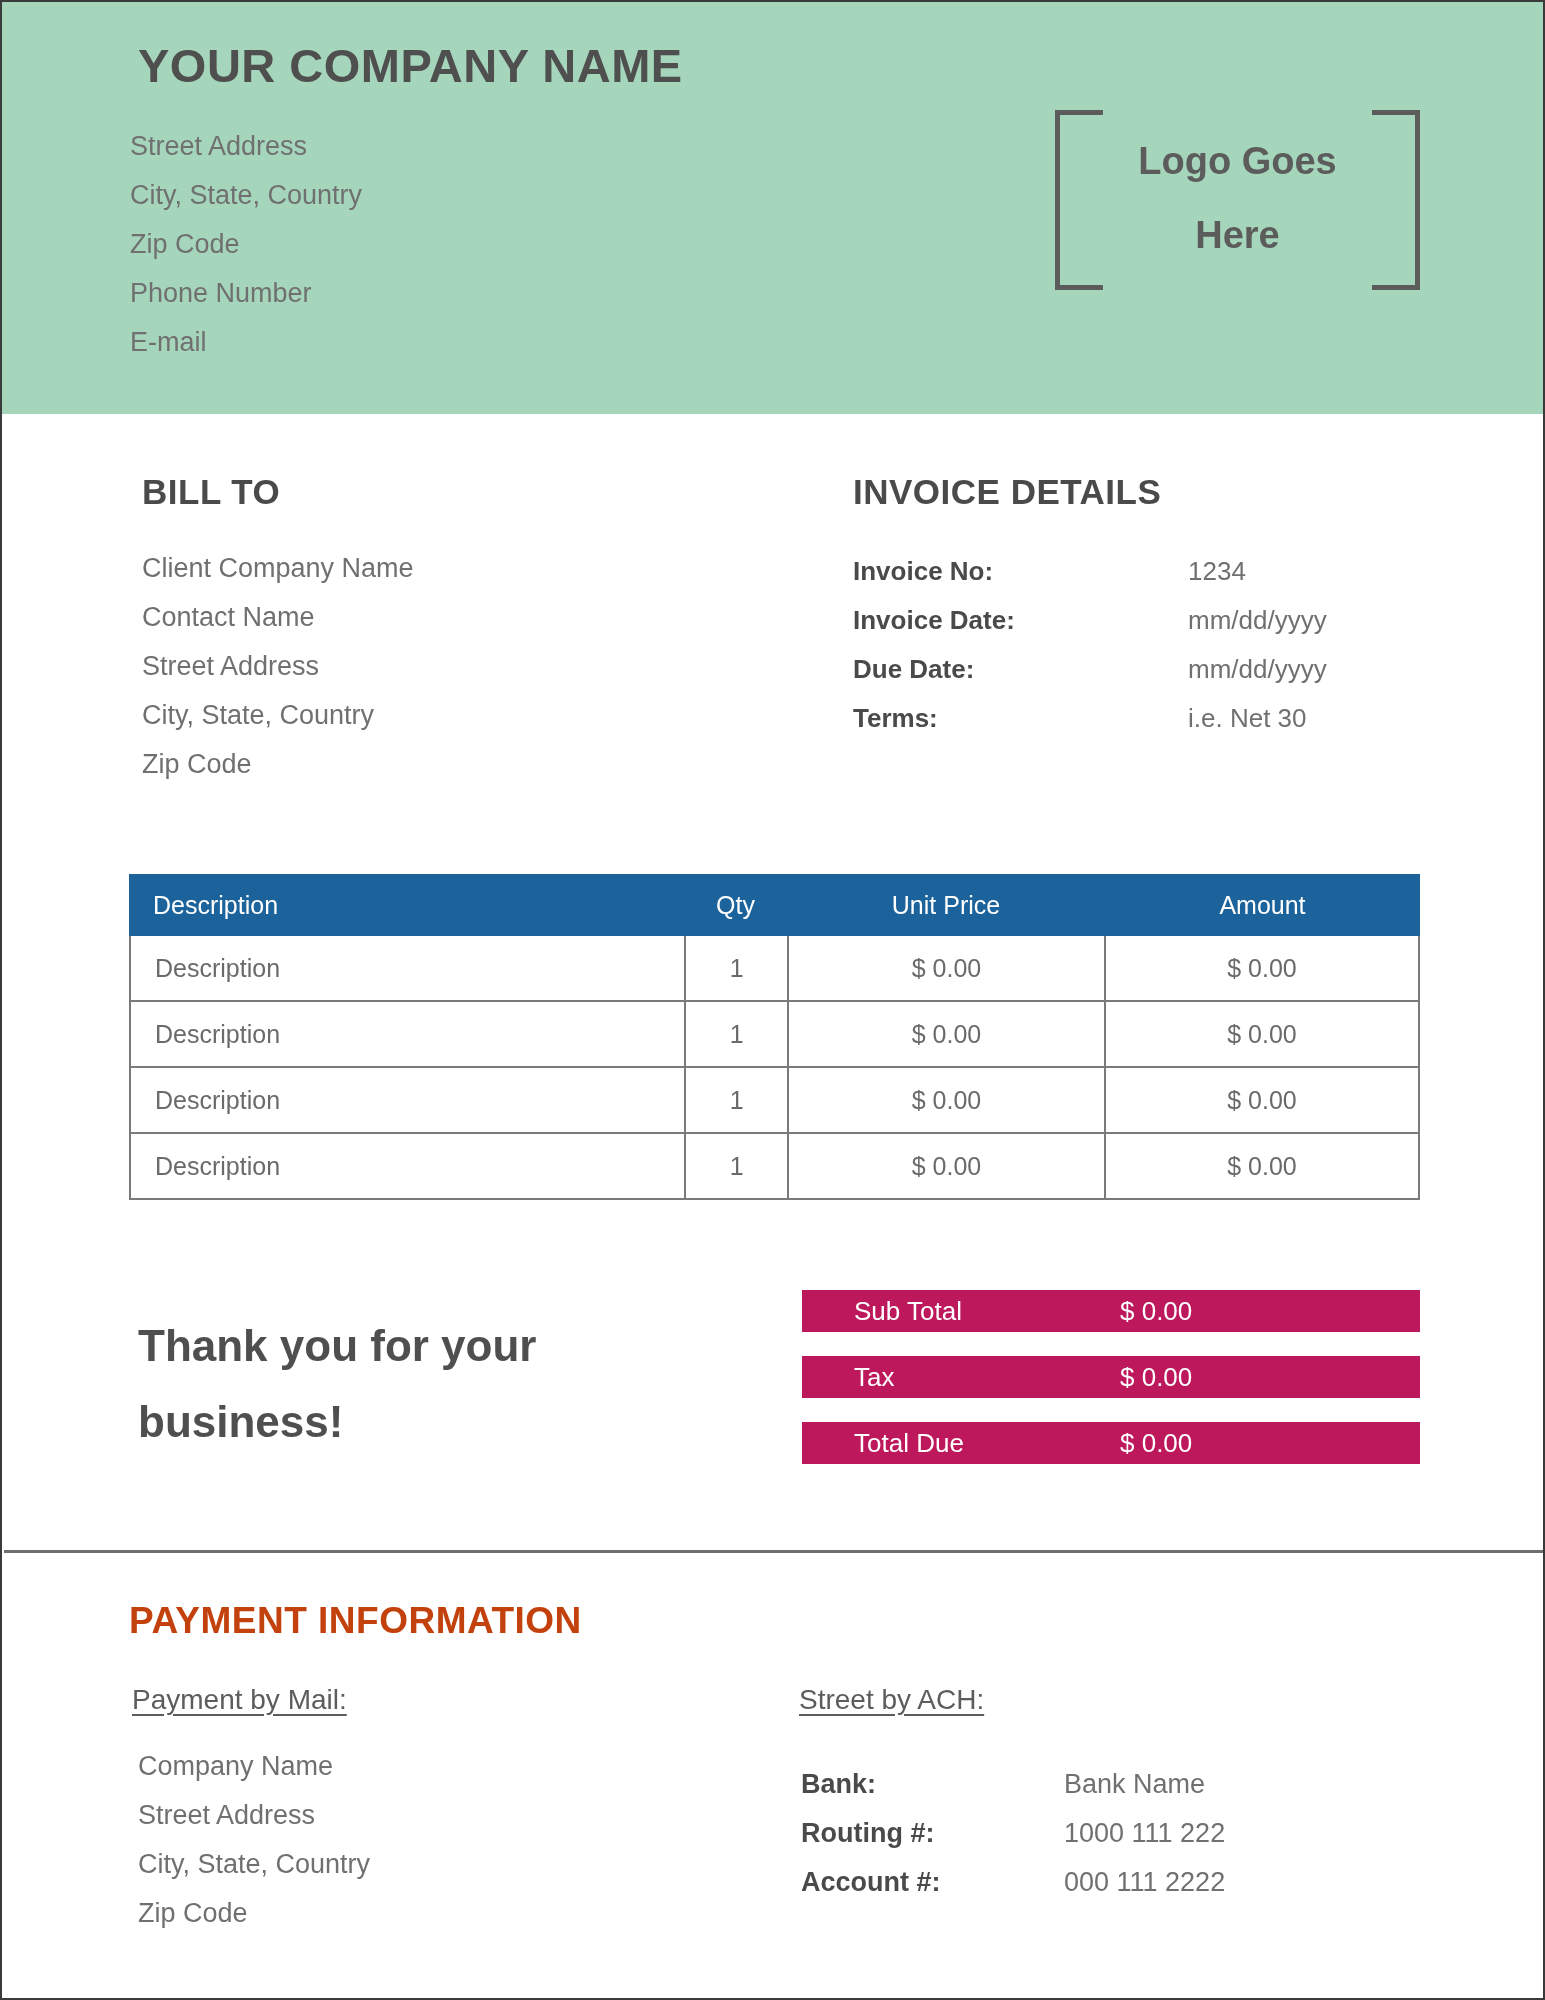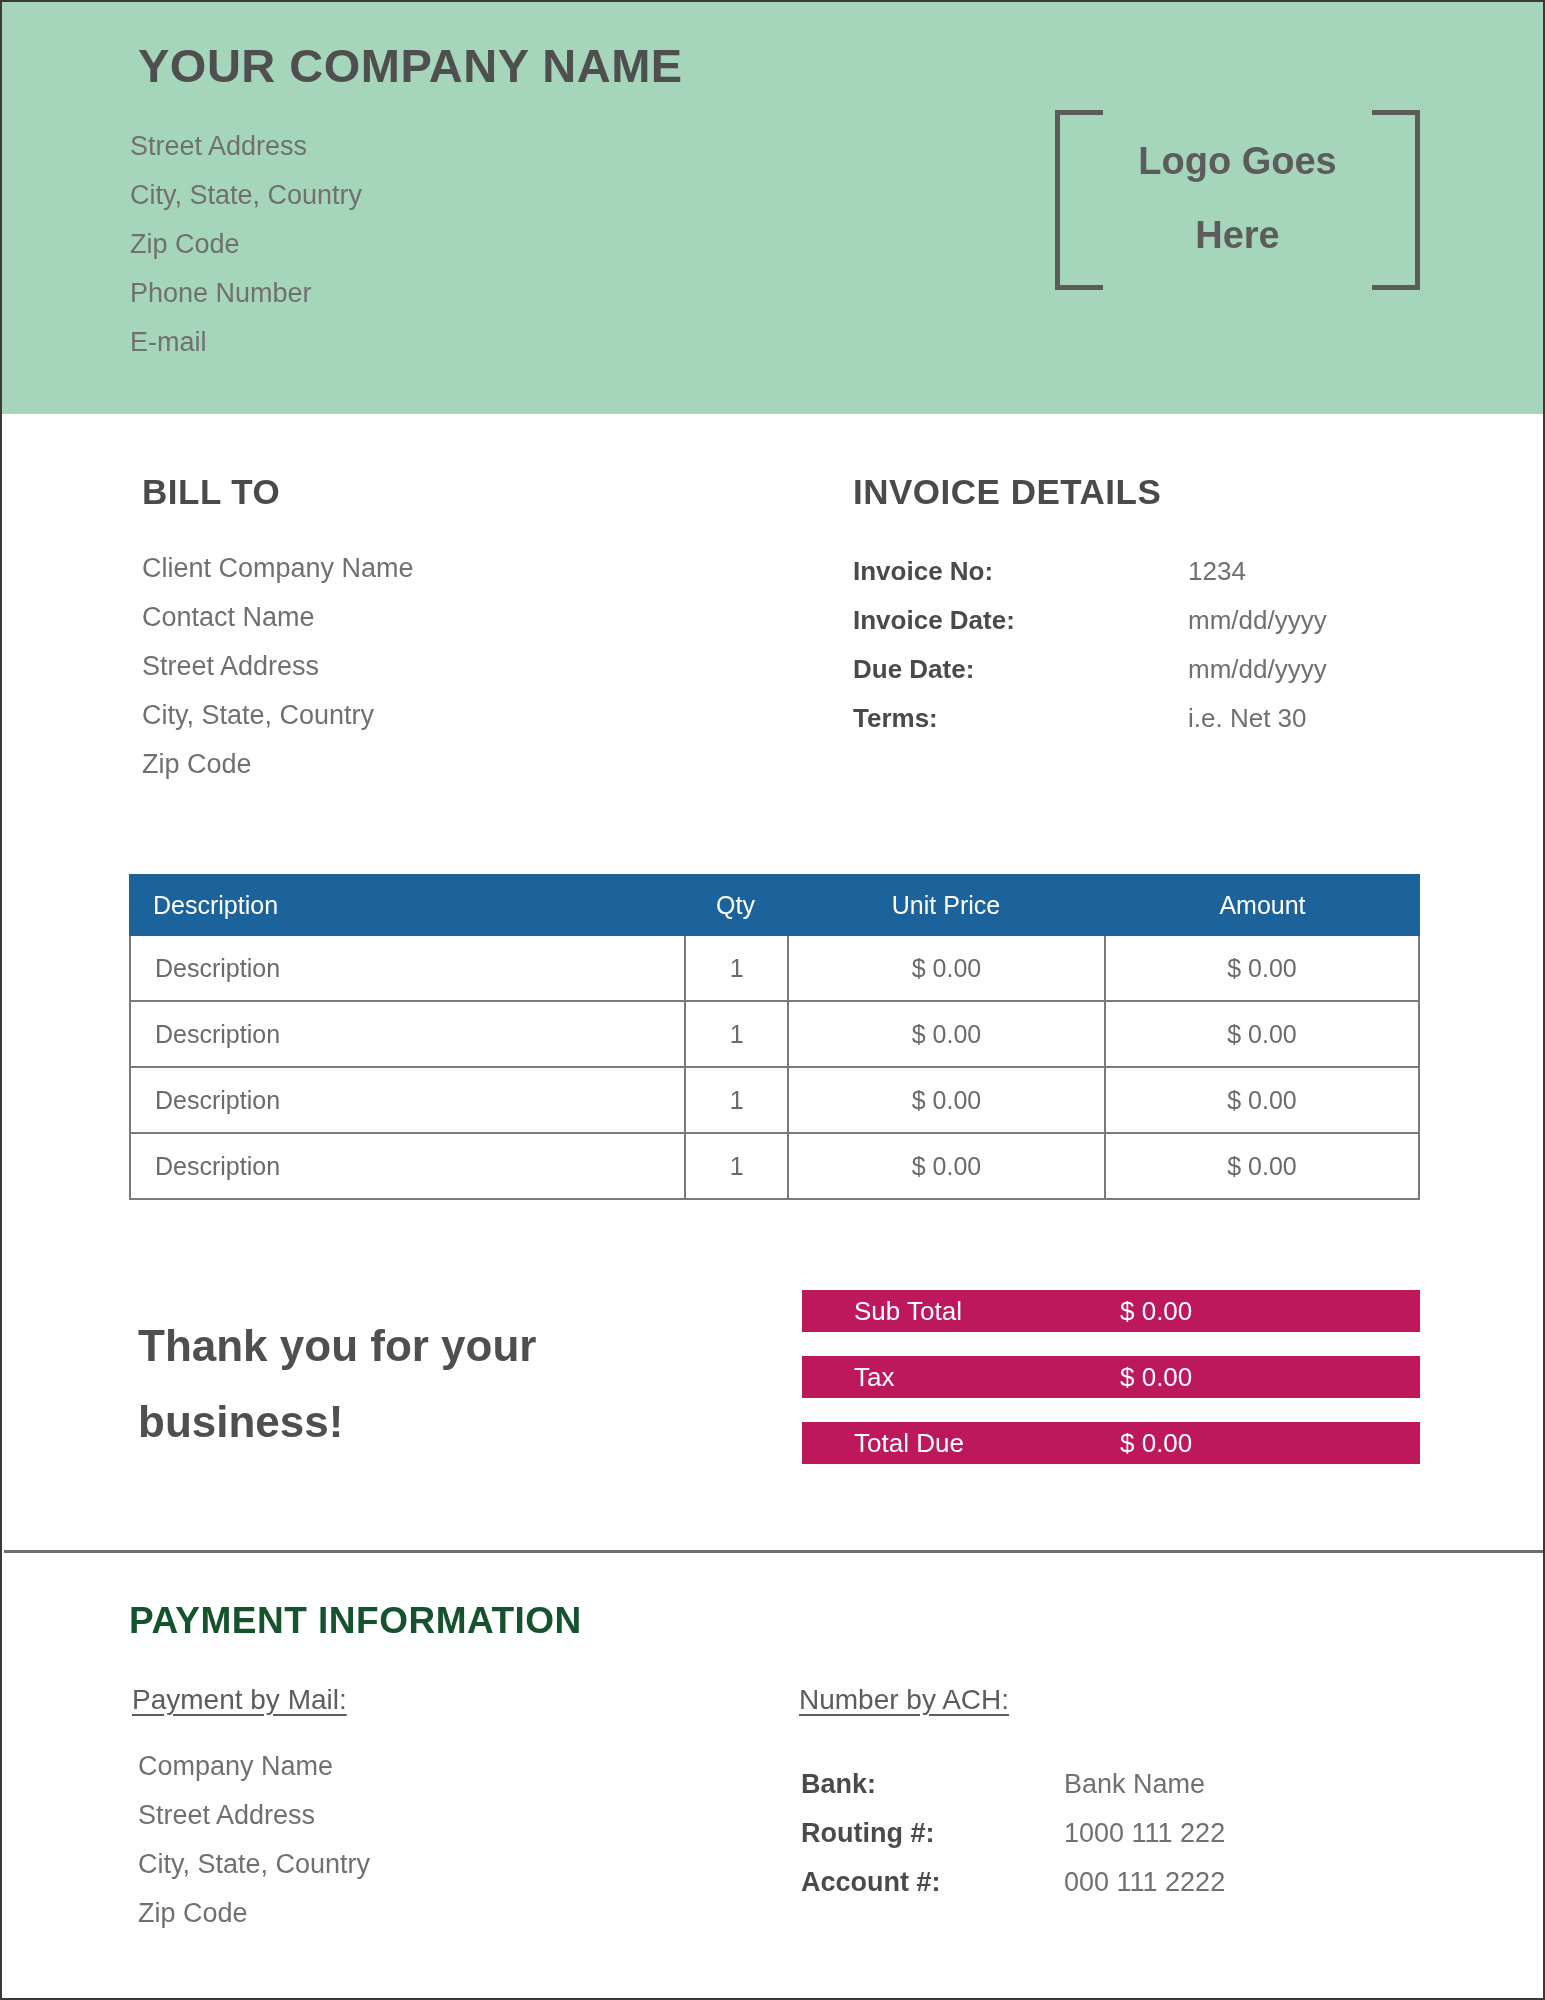--- a/index.html
+++ b/index.html
@@ -205,21 +205,21 @@
     background: #6e6e6e;
   }
 
   
   #payment-heading {
     position: absolute;
     left: 127px; top: 1598px;
     font-size: 37px;
     font-weight: bold;
     letter-spacing: 0.5px;
-    color: #14532d;
+    color: #c2410c;
     text-align: center;
   }
 
   #pay-mail-title {
     position: absolute;
     left: 130px; top: 1682px;
     font-size: 28px;
     color: #5c5c5c;
     text-decoration: underline;
     text-underline-offset: 5px;
@@ -382,21 +382,21 @@
 
   <div id="pay-mail-title">Payment by Mail:</div>
 
   <div id="pay-mail-lines">
     <div>Company Name</div>
     <div>Street Address</div>
     <div>City, State, Country</div>
     <div>Zip Code</div>
   </div>
 
-  <div id="pay-ach-title">Number by ACH:</div>
+  <div id="pay-ach-title">Street by ACH:</div>
 
   <div id="pay-ach-rows">
     <div class="row">
       <span class="lbl">Bank:</span>
       <span class="val">Bank Name</span>
     </div>
     <div class="row">
       <span class="lbl">Routing #:</span>
       <span class="val">1000 111 222</span>
     </div>

